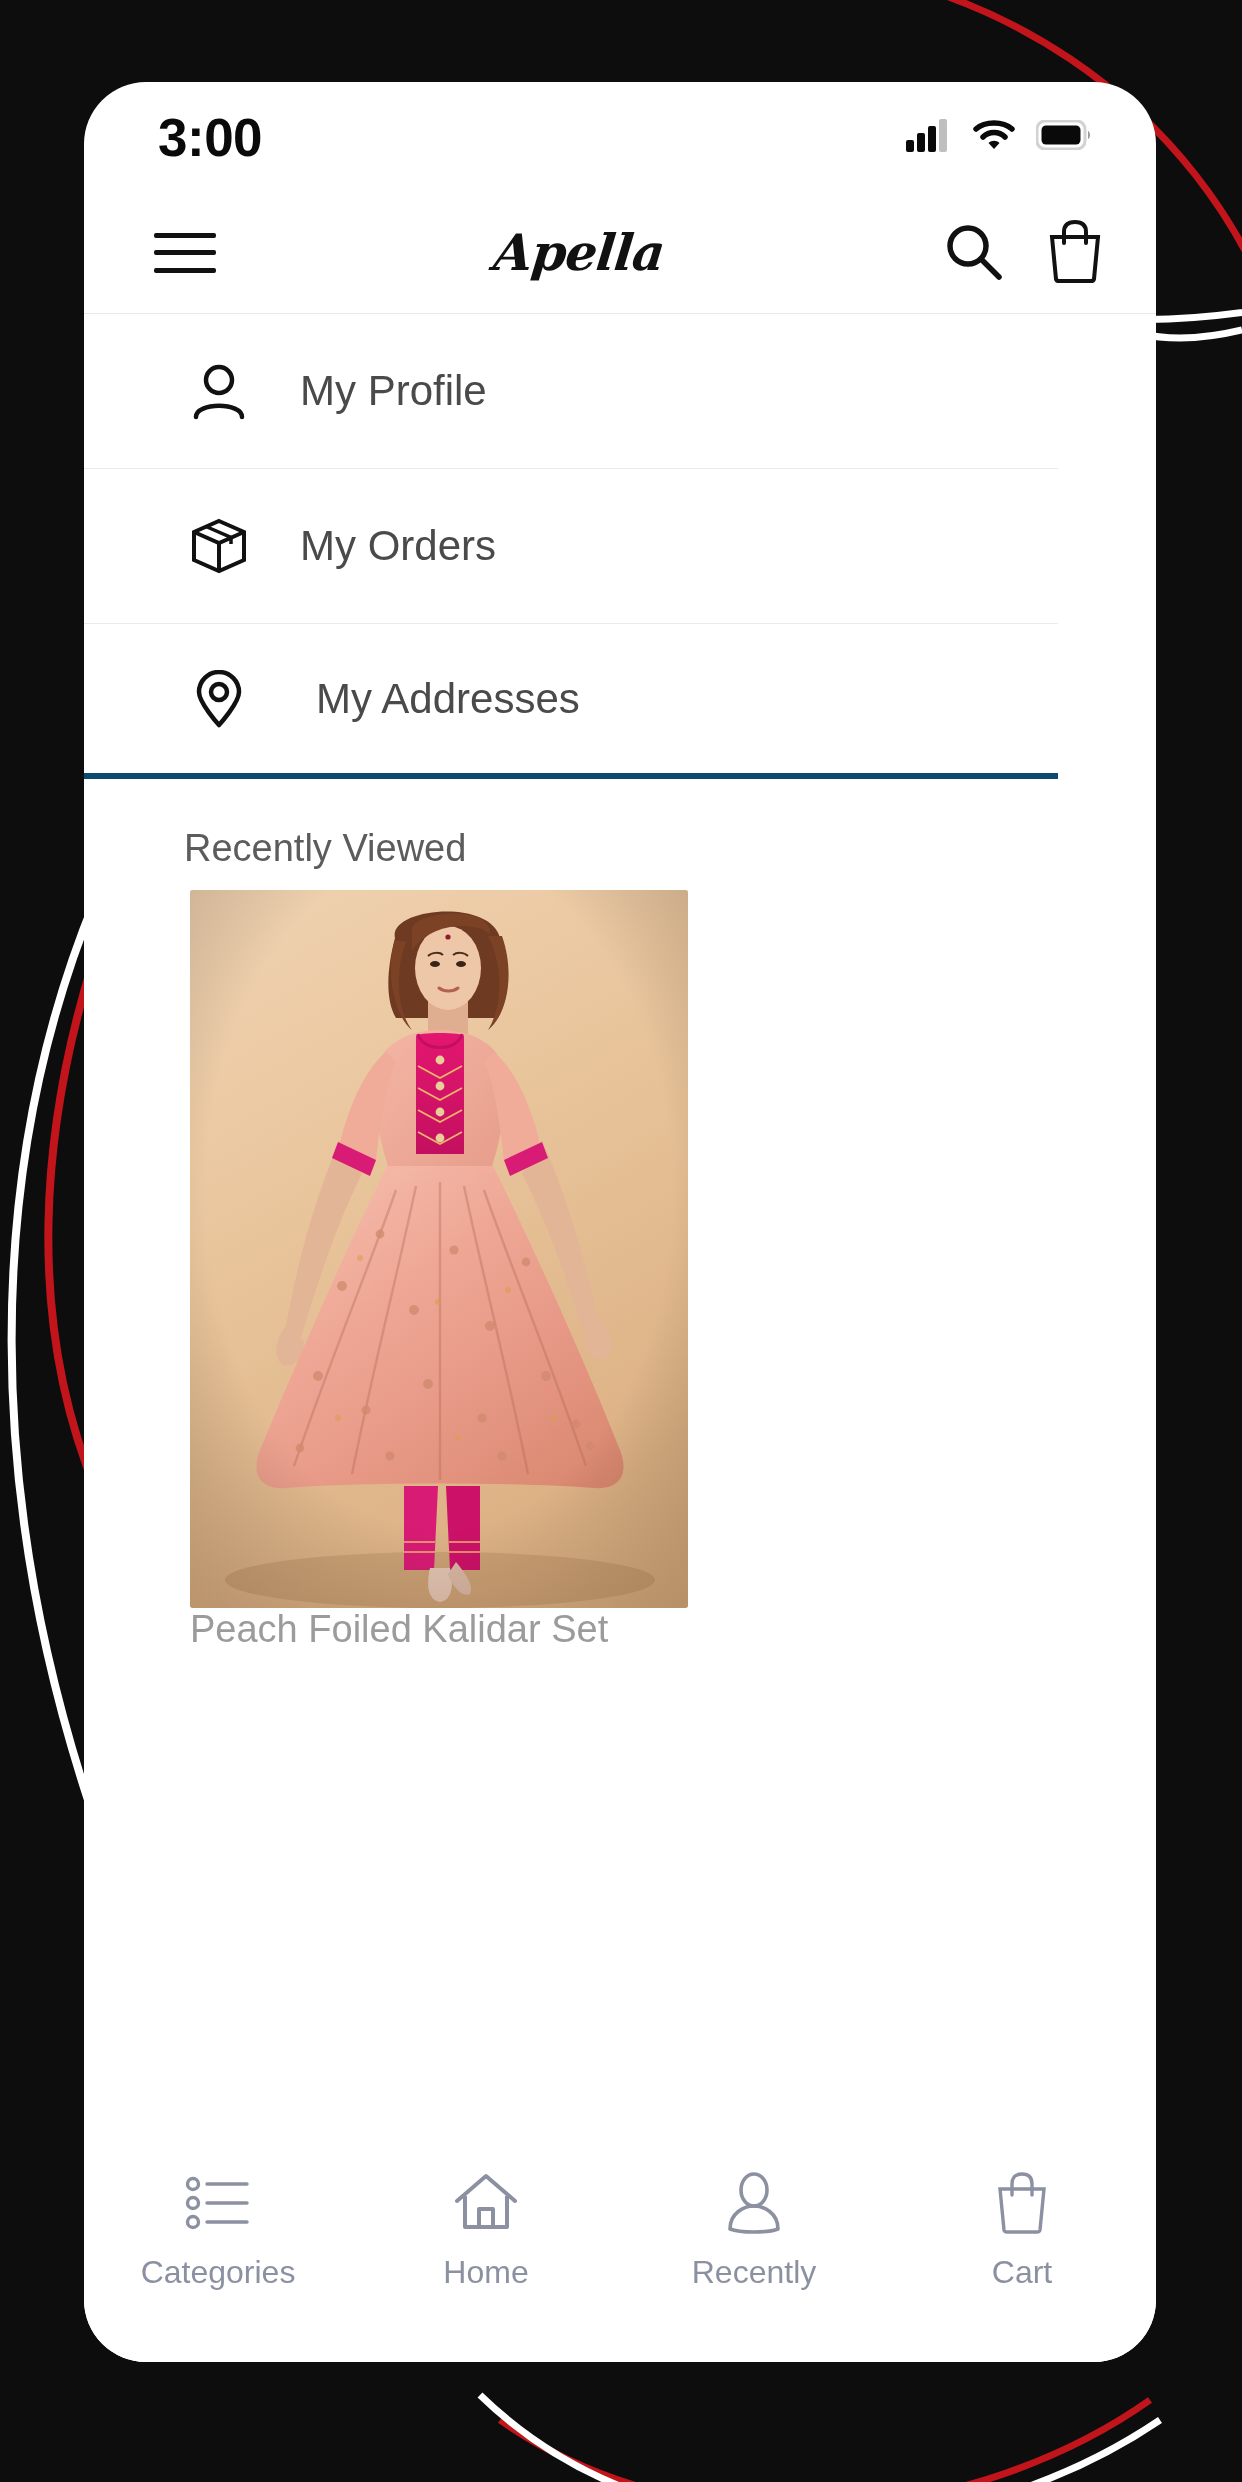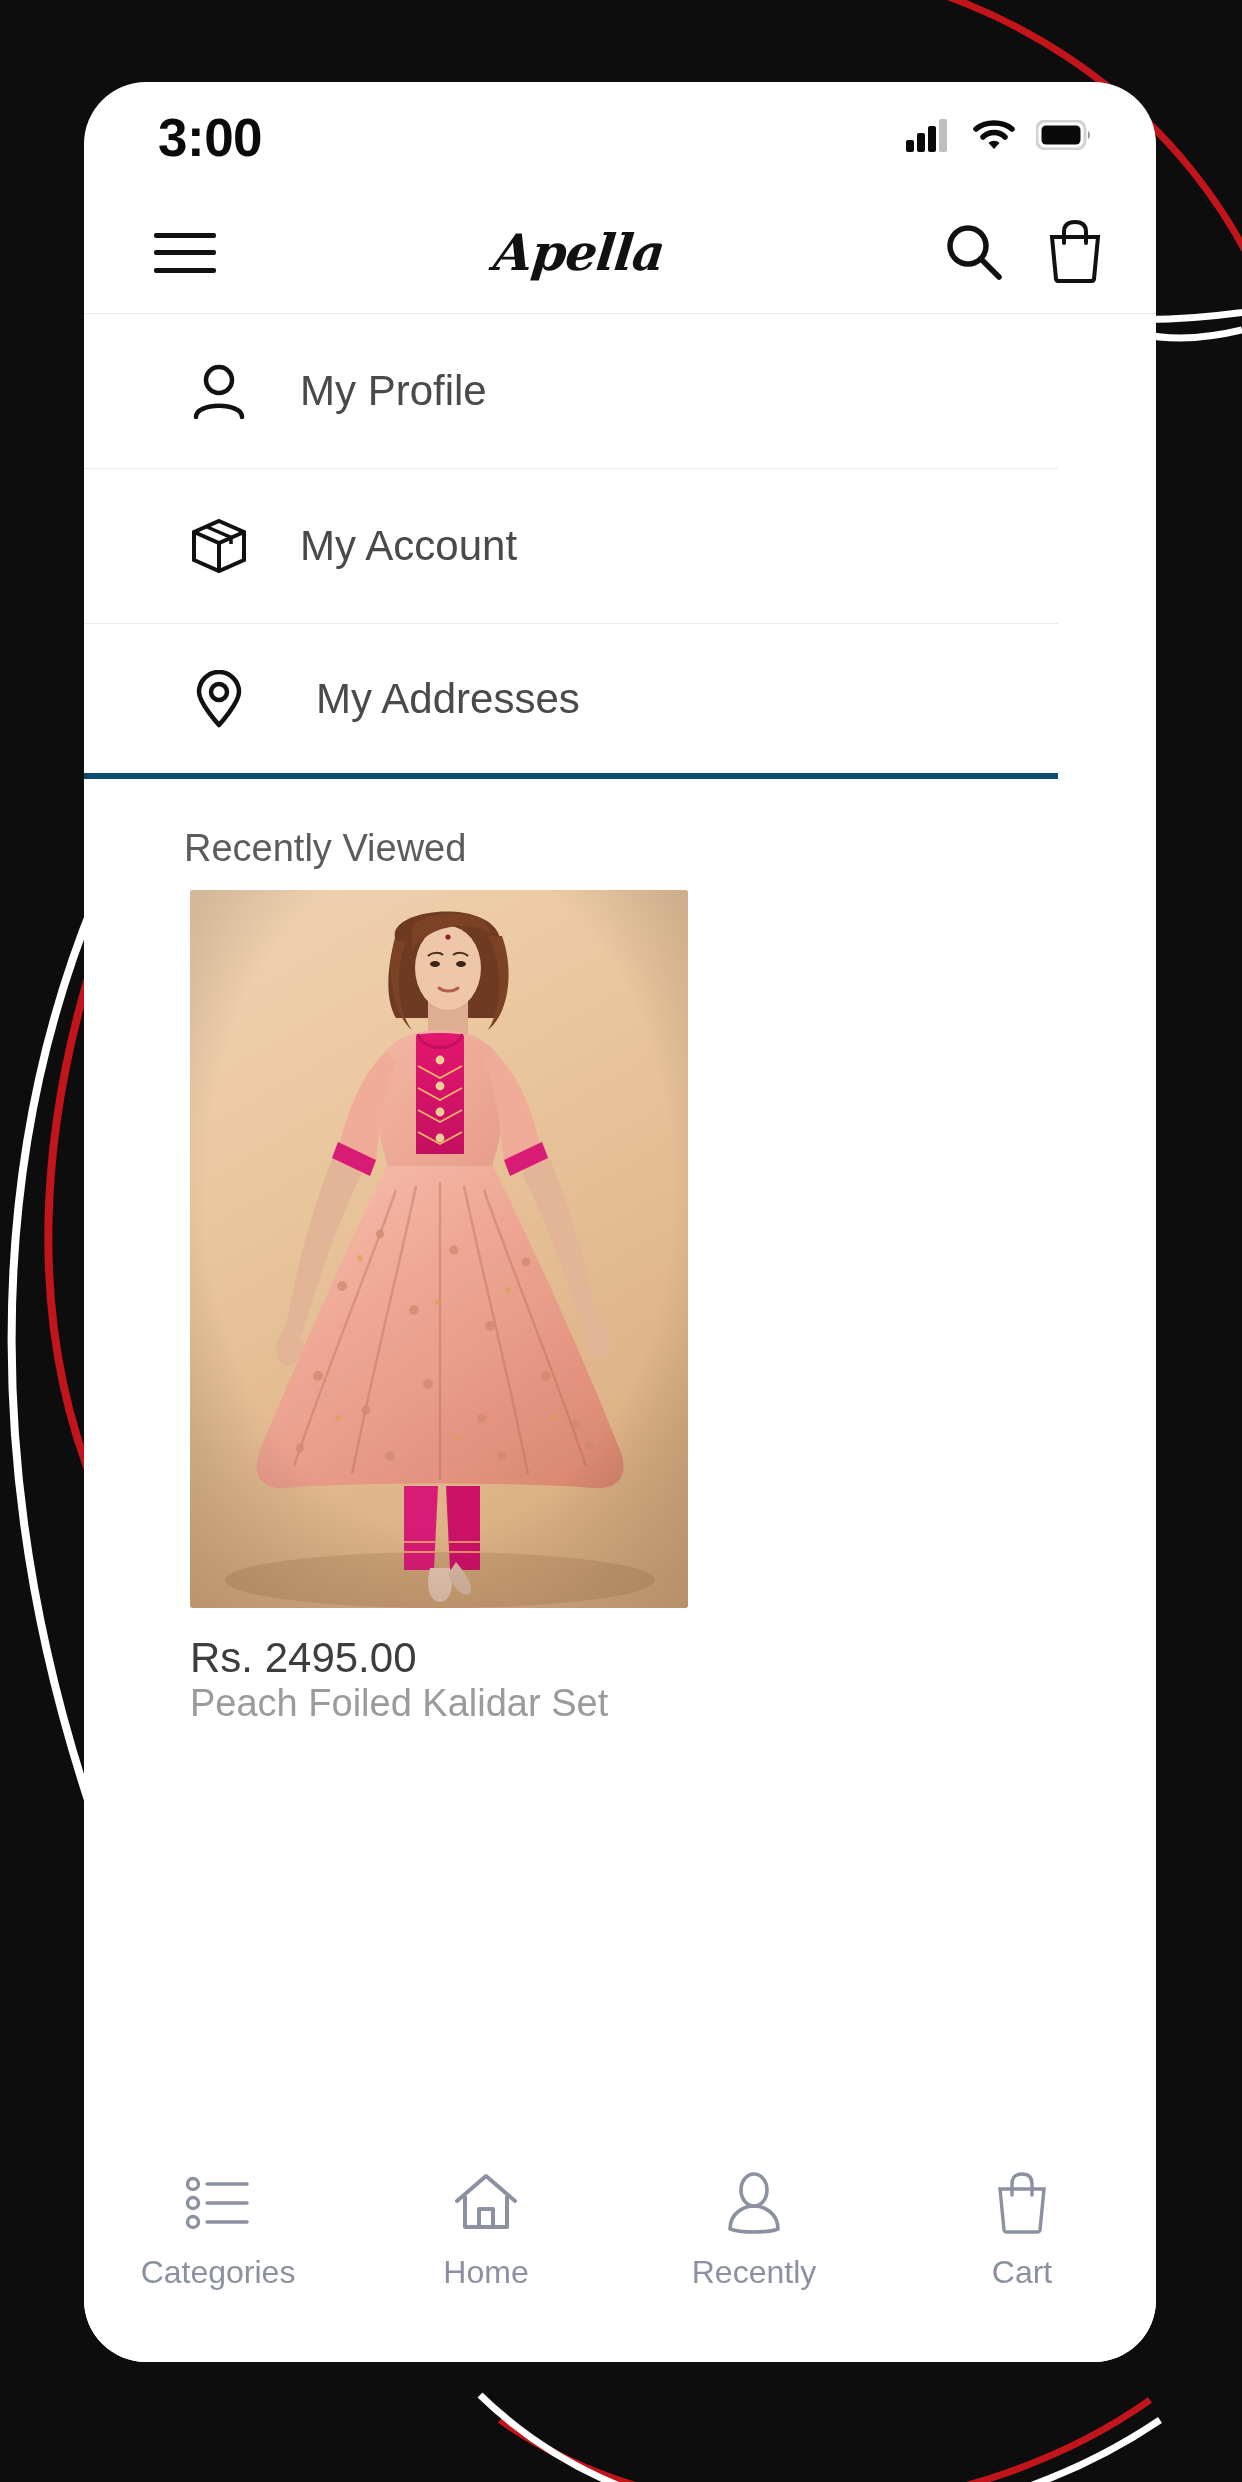--- a/index.html
+++ b/index.html
@@ -213,21 +213,21 @@
 
       <div class="menu-row">
         <span class="menu-icon">
           <svg width="58" height="58" viewBox="0 0 58 58">
             <path d="M29 4 L54 15 L54 43 L29 54 L4 43 L4 15 Z" fill="none" stroke="#111" stroke-width="4"></path>
             <path d="M4 15 L29 26 L54 15" fill="none" stroke="#111" stroke-width="4"></path>
             <path d="M29 26 L29 54" fill="none" stroke="#111" stroke-width="4"></path>
             <path d="M16 9.5 L41 20.5 L41 27" fill="none" stroke="#111" stroke-width="3.5"></path>
           </svg>
         </span>
-        <span class="menu-label">My Account</span>
+        <span class="menu-label">My Orders</span>
       </div>
 
       <div class="menu-row">
         <span class="menu-icon">
           <svg width="58" height="58" viewBox="0 0 58 58">
             <path d="M29 55 C29 55 49 33 49 22 A20 20 0 0 0 9 22 C9 33 29 55 29 55 Z" fill="none" stroke="#111" stroke-width="4.5" stroke-linejoin="round"></path>
             <circle cx="29" cy="22" r="8" fill="none" stroke="#111" stroke-width="4.5"></circle>
           </svg>
         </span>
         <span class="menu-label">My Addresses</span>
@@ -364,21 +364,20 @@
             <line x1="259" y1="652" x2="290" y2="652"></line>
             <line x1="259" y1="662" x2="290" y2="662"></line>
           </g>
 
           <path d="M240 678 C236 696 238 710 250 712 C262 710 264 696 260 678 Z" fill="#e2c4b0"></path>
           <path d="M266 672 C276 684 284 696 280 704 C272 708 262 696 258 684 Z" fill="#d8b7a2"></path>
 
           <rect width="498" height="718" fill="url(#vig)"></rect>
         </svg>
       </div>
-      <div id="product-price">Rs. 2495.00</div>
       <div id="product-name">Peach Foiled Kalidar Set</div>
     </div>
 
     <div id="bottom-nav">
 
       <div class="nav-item">
         <span class="nav-icon">
           <svg width="66" height="58" viewBox="0 0 66 58">
             <circle cx="8" cy="10" r="5.5" fill="none" stroke="#8b91a1" stroke-width="3.4"></circle>
             <circle cx="8" cy="29" r="5.5" fill="none" stroke="#8b91a1" stroke-width="3.4"></circle>

